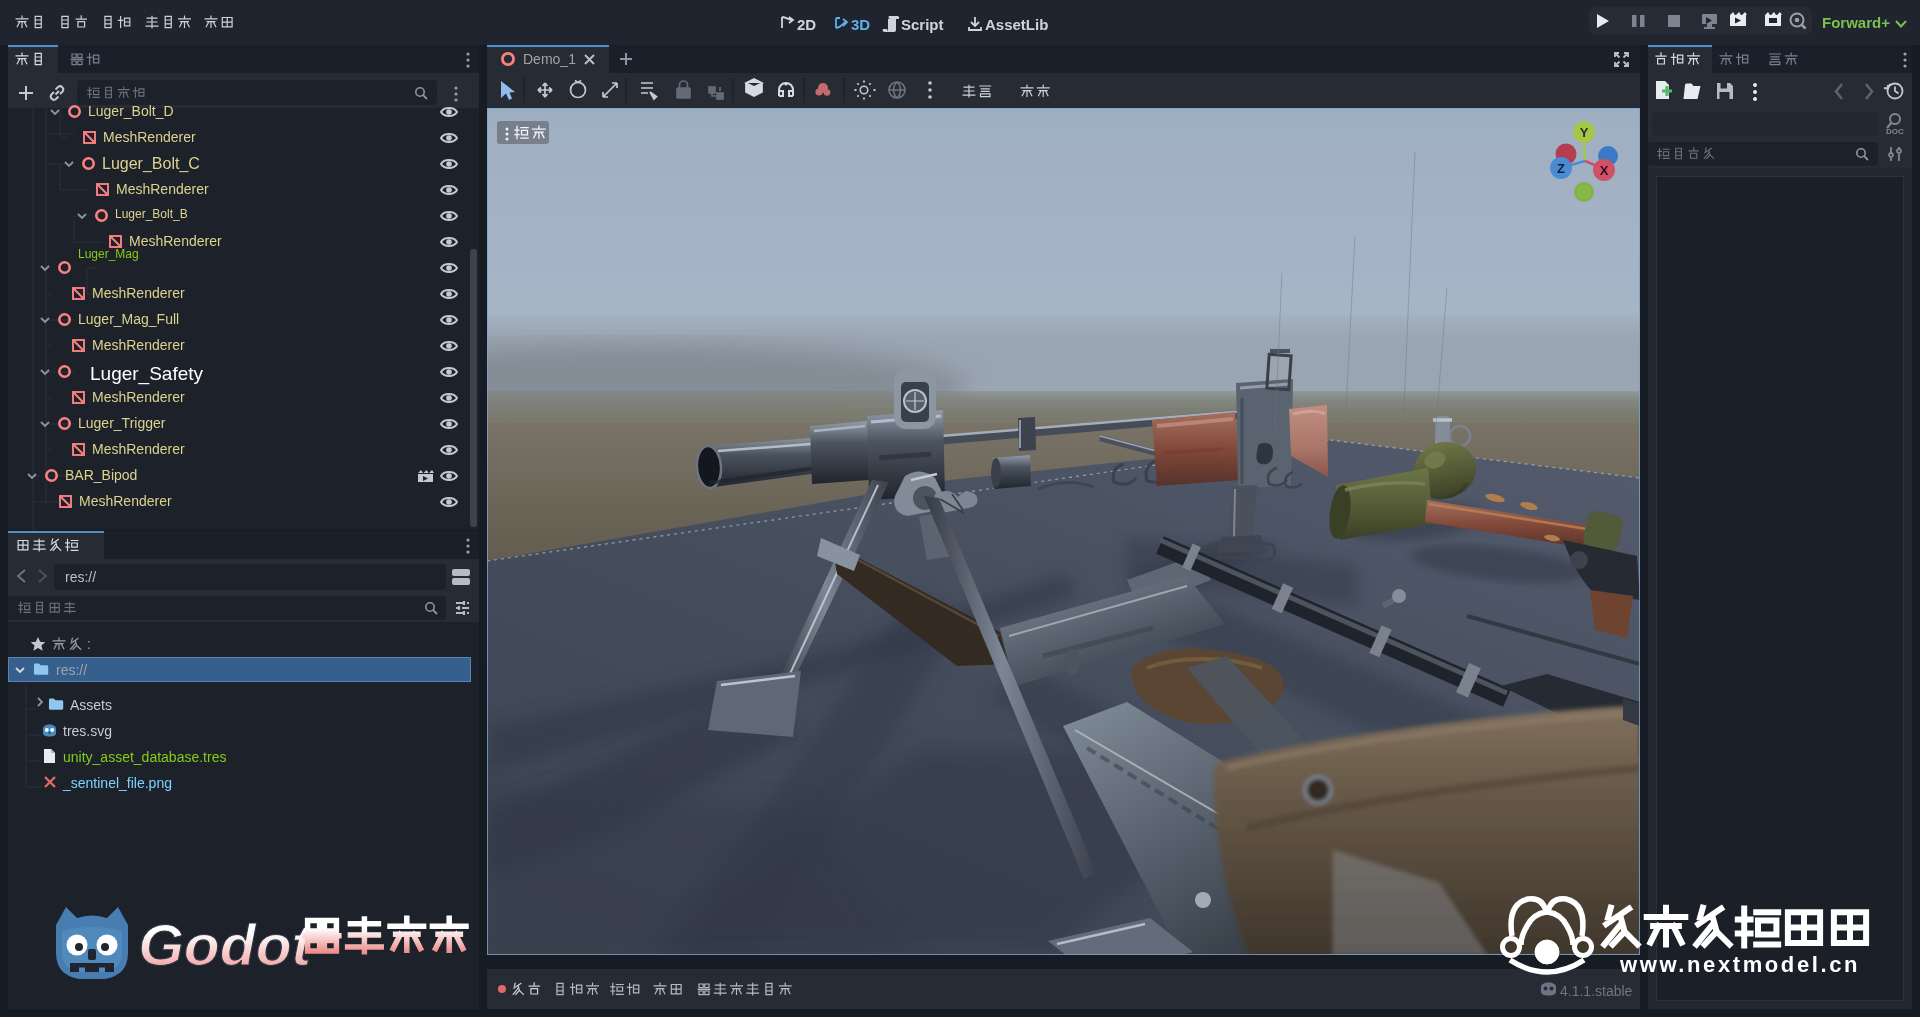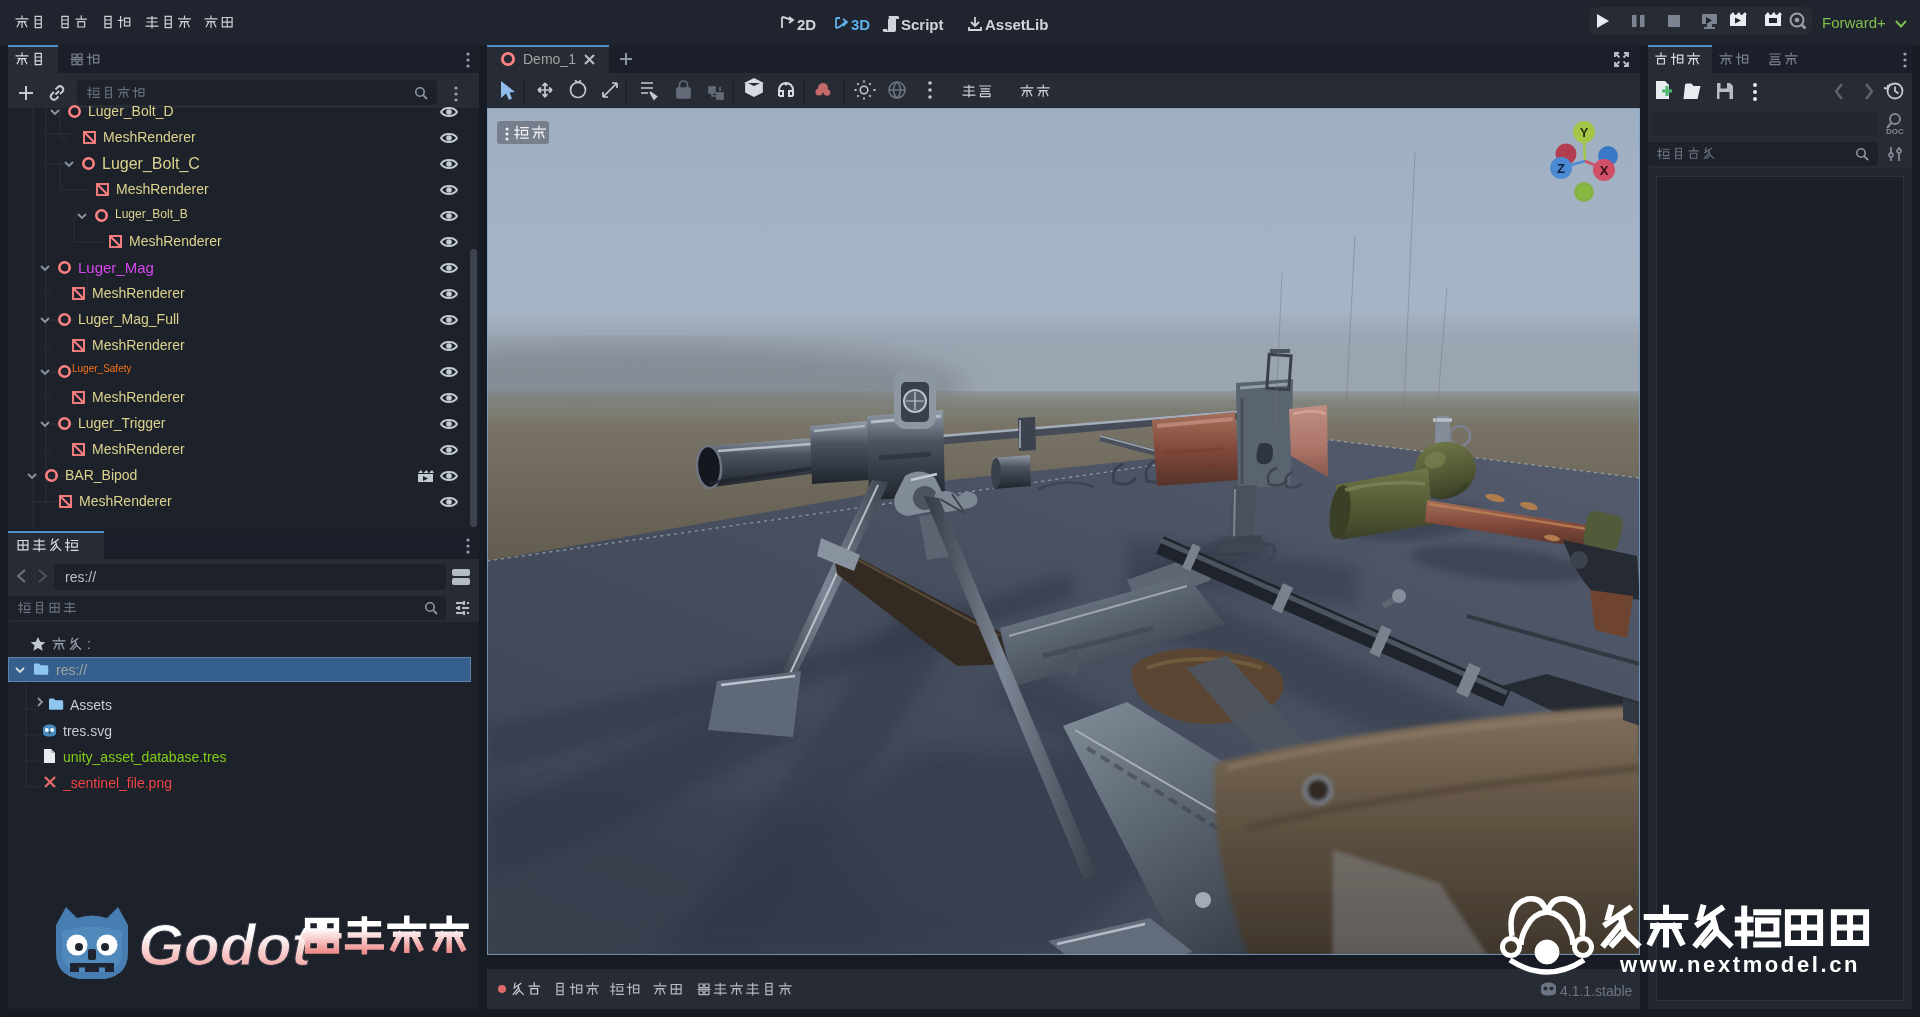--- a/index.html
+++ b/index.html
@@ -70,21 +70,21 @@
 <g fill="#e8ebef">
       <path d="M176 8 h16 v11 h-16 z M176 8 l3 -3 2 3 z M182 8 l3 -3 2 3 z M188 8 l3 -3 2 3 z"></path>
       <rect x="180" y="11" width="8" height="5" fill="#20242e"></rect>
     </g>
 <g fill="#9aa1ad">
       <circle cx="208" cy="13" r="6.5" fill="none" stroke="#9aa1ad" stroke-width="2"></circle>
       <circle cx="208" cy="13" r="2.3"></circle>
       <path d="M212.5 17.5 L216.5 21.5" stroke="#9aa1ad" stroke-width="2.5"></path>
     </g>
 </svg>
-<div class="abs" style="left:1822px;top:14px;font-size:15px;font-weight:normal;color:#7fbf4d">Forward+</div>
+<div class="abs" style="left:1822px;top:14px;font-size:15px;font-weight:bold;color:#7fbf4d">Forward+</div>
 <svg class="abs" style="left:1894px;top:19px" width="14" height="10">
     <path d="M2 2 L7 7.5 L12 2" stroke="#7fbf4d" stroke-width="2" fill="none"></path>
   </svg>
 <div class="abs strip" style="left:8px;top:45px;width:471px;height:28px"></div>
 <div class="abs panel" style="left:8px;top:45px;width:50px;height:28px;border-top:2px solid #4e8fcc"></div>
 <svg style="position:absolute;left:15px;top:52px;opacity:1.0;" width="32" height="14" viewBox="0 0 32 14">
     <path d="M1.1 3.9 L12.9 3.9 M7.0 1.1 L7.0 3.9 M3.1 6.7 L10.9 6.7 M4.8 6.7 L2.2 11.8 M9.2 6.7 L11.8 11.8 M7.0 6.7 L7.0 12.3" stroke="#d7dce3" stroke-width="1.19" fill="none" stroke-linecap="square"></path>
     <path d="M20.2 1.4 L26.3 1.4 M20.2 1.4 L20.2 12.6 M26.3 1.4 L26.3 12.6 M20.2 12.6 L26.3 12.6 M20.2 5.0 L26.3 5.0 M20.2 8.8 L26.3 8.8" stroke="#d7dce3" stroke-width="1.19" fill="none" stroke-linecap="square"></path>
   </svg>
 <svg style="position:absolute;left:70px;top:52px;opacity:1.0;" width="32" height="14" viewBox="0 0 32 14">
@@ -195,21 +195,21 @@
 <svg class="abs" style="left:440px;top:235px" width="18" height="14" viewBox="0 0 18 14">
     <path d="M1 7 C4 1.8 14 1.8 17 7 C14 12.2 4 12.2 1 7 Z" fill="none" stroke="#c3c9d3" stroke-width="2"></path>
     <circle cx="9" cy="7" r="2.8" fill="#c3c9d3"></circle>
   </svg>
 <svg class="abs" style="left:39px;top:264px" width="12" height="8">
     <path d="M2 2 L6 6 L10 2" stroke="#8d95a2" stroke-width="1.8" fill="none"></path>
   </svg>
 <svg class="abs" style="left:57px;top:260px" width="15" height="15">
     <circle cx="7.5" cy="7.5" r="5.2" fill="none" stroke="#fc8181" stroke-width="2.6"></circle>
   </svg>
-<div class="abs" style="left:78px;top:259px;font-size:15px;color:#d946ef">Luger_Mag</div>
+<div class="abs" style="left:78px;top:247px;font-size:12px;color:#84cc16">Luger_Mag</div>
 <svg class="abs" style="left:440px;top:261px" width="18" height="14" viewBox="0 0 18 14">
     <path d="M1 7 C4 1.8 14 1.8 17 7 C14 12.2 4 12.2 1 7 Z" fill="none" stroke="#c3c9d3" stroke-width="2"></path>
     <circle cx="9" cy="7" r="2.8" fill="#c3c9d3"></circle>
   </svg>
 <svg class="abs" style="left:71px;top:286px" width="15" height="15" viewBox="0 0 15 15">
     <g stroke="#fc8181" stroke-width="1.9" fill="none">
       <rect x="2" y="2" width="11" height="11"></rect>
       <path d="M2.5 2.5 L12.5 12.5"></path>
     </g>
   </svg>
@@ -239,21 +239,21 @@
 <svg class="abs" style="left:440px;top:339px" width="18" height="14" viewBox="0 0 18 14">
     <path d="M1 7 C4 1.8 14 1.8 17 7 C14 12.2 4 12.2 1 7 Z" fill="none" stroke="#c3c9d3" stroke-width="2"></path>
     <circle cx="9" cy="7" r="2.8" fill="#c3c9d3"></circle>
   </svg>
 <svg class="abs" style="left:39px;top:368px" width="12" height="8">
     <path d="M2 2 L6 6 L10 2" stroke="#8d95a2" stroke-width="1.8" fill="none"></path>
   </svg>
 <svg class="abs" style="left:57px;top:364px" width="15" height="15">
     <circle cx="7.5" cy="7.5" r="5.2" fill="none" stroke="#fc8181" stroke-width="2.6"></circle>
   </svg>
-<div class="abs" style="left:72px;top:363px;font-size:10px;color:#f97316">Luger_Safety</div>
+<div class="abs" style="left:90px;top:363px;font-size:19px;color:#ffffff">Luger_Safety</div>
 <svg class="abs" style="left:440px;top:365px" width="18" height="14" viewBox="0 0 18 14">
     <path d="M1 7 C4 1.8 14 1.8 17 7 C14 12.2 4 12.2 1 7 Z" fill="none" stroke="#c3c9d3" stroke-width="2"></path>
     <circle cx="9" cy="7" r="2.8" fill="#c3c9d3"></circle>
   </svg>
 <svg class="abs" style="left:71px;top:390px" width="15" height="15" viewBox="0 0 15 15">
     <g stroke="#fc8181" stroke-width="1.9" fill="none">
       <rect x="2" y="2" width="11" height="11"></rect>
       <path d="M2.5 2.5 L12.5 12.5"></path>
     </g>
   </svg>
@@ -391,21 +391,21 @@
   </svg>
 <div class="abs" style="left:63px;top:723px;font-size:14px;color:#c6cbd4">tres.svg</div>
 <svg class="abs" style="left:43px;top:748px" width="13" height="16">
     <path d="M1 1 h7 l4 4 v10 h-11 z" fill="#e8ebef"></path>
     <path d="M8 1 v4 h4" fill="#b6bcc6"></path>
   </svg>
 <div class="abs" style="left:63px;top:749px;font-size:14px;color:#84cc16">unity_asset_database.tres</div>
 <svg class="abs" style="left:43px;top:775px" width="14" height="14">
     <path d="M2 2 L12 12 M12 2 L2 12" stroke="#e06a6a" stroke-width="2.4"></path>
   </svg>
-<div class="abs" style="left:63px;top:775px;font-size:14px;color:#ef4444">_sentinel_file.png</div>
+<div class="abs" style="left:63px;top:775px;font-size:14px;color:#7dd3fc">_sentinel_file.png</div>
 <div class="abs strip" style="left:487px;top:45px;width:1153px;height:28px"></div>
 <div class="abs panel" style="left:487px;top:45px;width:122px;height:28px;border-top:2px solid #4e8fcc"></div>
 <svg class="abs" style="left:500px;top:51px" width="16" height="16">
     <circle cx="8" cy="8" r="5.6" fill="none" stroke="#fc8181" stroke-width="2.8"></circle>
   </svg>
 <div class="abs txt" style="left:523px;top:51px;font-size:14px">Demo_1</div>
 <svg class="abs" style="left:583px;top:53px" width="13" height="13">
     <path d="M2 2 L11 11 M11 2 L2 11" stroke="#b9bfc9" stroke-width="2"></path>
   </svg>
 <svg class="abs" style="left:619px;top:52px" width="14" height="14">

